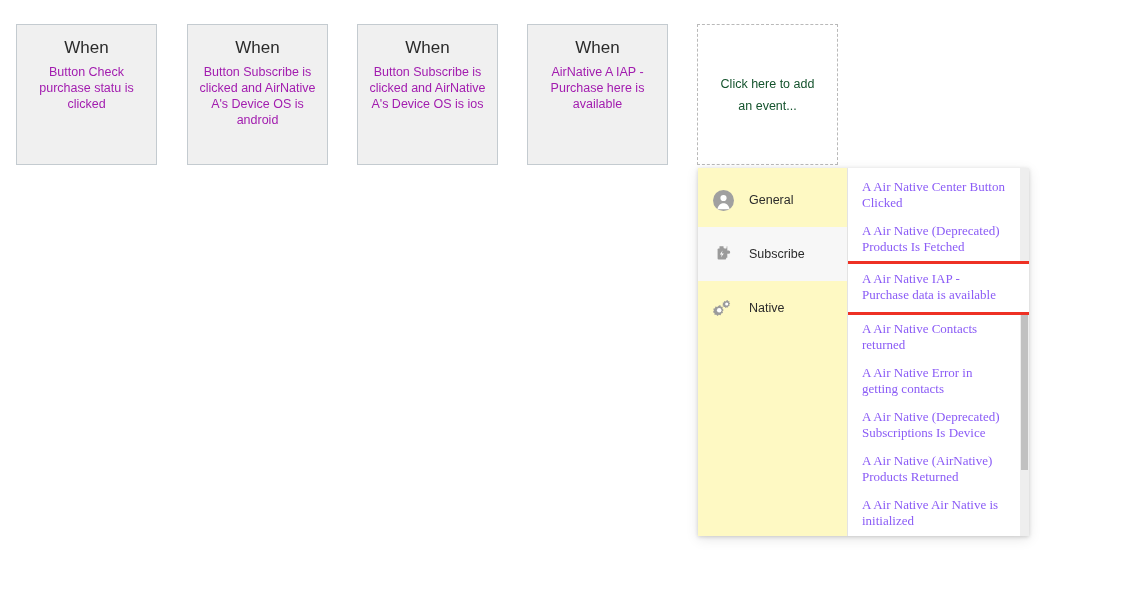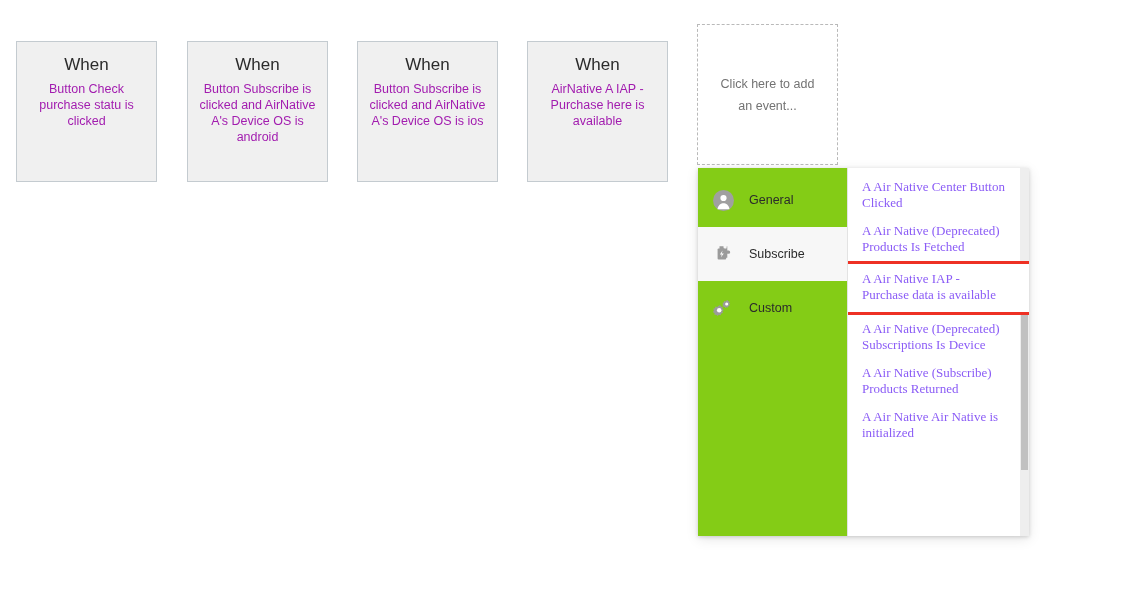--- a/index.html
+++ b/index.html
@@ -20,21 +20,21 @@
   
   #workflow-canvas {
     position: absolute;
     left: 0;
     top: 0;
     width: 1141px;
     height: 589px;
   }
   .event-card {
     position: absolute;
-    top: 41px;
+    top: 24px;
     width: 141px;
     height: 141px;
     background: #f0f0f0;
     border: 1px solid #c4cbd0;
     box-sizing: border-box;
     padding: 12px 9px 0 9px;
     text-align: center;
     color: #2b2b2b;
   }
   .event-card.card-1 { left: 16px; }
@@ -66,21 +66,21 @@
     box-sizing: border-box;
     background: #ffffff;
     display: flex;
     align-items: center;
     justify-content: center;
     padding: 0 18px;
   }
   #add-event-card .placeholder-text {
     font-size: 12.5px;
     line-height: 22px;
-    color: #737373;
+    color: #14532d;
     text-align: center;
   }
 
   
   #event-picker-panel {
     position: absolute;
     left: 698px;
     top: 168px;
     width: 331px;
     height: 368px;
@@ -90,21 +90,21 @@
     display: flex;
     overflow: hidden;
   }
 
   
   #picker-categories {
     width: 150px;
     flex: 0 0 150px;
     border-right: 1px solid #e3e3e3;
     box-sizing: border-box;
-    background: #84cc16;
+    background: #fef9c3;
     padding-top: 5px;
     text-align: right;
   }
   .category-item {
     height: 54px;
     display: flex;
     align-items: center;
     padding-left: 14px;
     box-sizing: border-box;
     cursor: default;
@@ -243,42 +243,48 @@
         <span class="category-icon">
           <svg width="21" height="21" viewBox="0 0 21 21">
             <g fill="#9b9b9b">
               <path d="M14.6 2.0 l0.55 1.25 1.35 0.1 -0.3 1.3 1.0 0.9 -0.95 0.95 0.35 1.3 -1.3 0.4 -0.35 1.3 -1.3 -0.35 -1.0 0.9 -0.85 -1.05 -1.35 0.1 0.05 -1.35 -1.2 -0.6 0.75 -1.1 -0.5 -1.25 1.3 -0.4 0.3 -1.3 1.3 0.3 1.05 -0.85 z"></path>
               <circle cx="13.7" cy="6.0" r="1.55" fill="#ffffff"></circle>
               <path d="M7.2 7.0 l0.75 1.7 1.85 0.15 -0.4 1.8 1.35 1.25 -1.3 1.3 0.5 1.8 -1.8 0.55 -0.5 1.8 -1.8 -0.5 -1.35 1.25 -1.2 -1.45 -1.85 0.15 0.05 -1.85 -1.65 -0.85 1.05 -1.5 -0.7 -1.75 1.8 -0.55 0.4 -1.8 1.8 0.4 1.45 -1.15 z"></path>
               <circle cx="6.2" cy="12.3" r="2.25" fill="#ffffff"></circle>
             </g>
           </svg>
         </span>
-        <span class="category-label">Custom</span>
+        <span class="category-label">Native</span>
       </div>
 
     </div>
 
     <div id="picker-options-wrap">
       <div id="picker-options">
 
         <div class="option-item">
           <span>A Air Native Center Button Clicked</span>
         </div>
         <div class="option-item">
           <span>A Air Native (Deprecated) Products Is Fetched</span>
         </div>
         <div class="option-item is-highlighted">
           <span>A Air Native IAP - Purchase data is available</span>
         </div>
         <div class="option-item">
+          <span>A Air Native Contacts returned</span>
+        </div>
+        <div class="option-item">
+          <span>A Air Native Error in getting contacts</span>
+        </div>
+        <div class="option-item">
           <span>A Air Native (Deprecated) Subscriptions Is Device</span>
         </div>
         <div class="option-item">
-          <span>A Air Native (Subscribe) Products Returned</span>
+          <span>A Air Native (AirNative) Products Returned</span>
         </div>
         <div class="option-item">
           <span>A Air Native Air Native is initialized</span>
         </div>
 
       </div>
 
       <div id="options-scrollbar-track">
         <div id="options-scrollbar-thumb"></div>
       </div>

